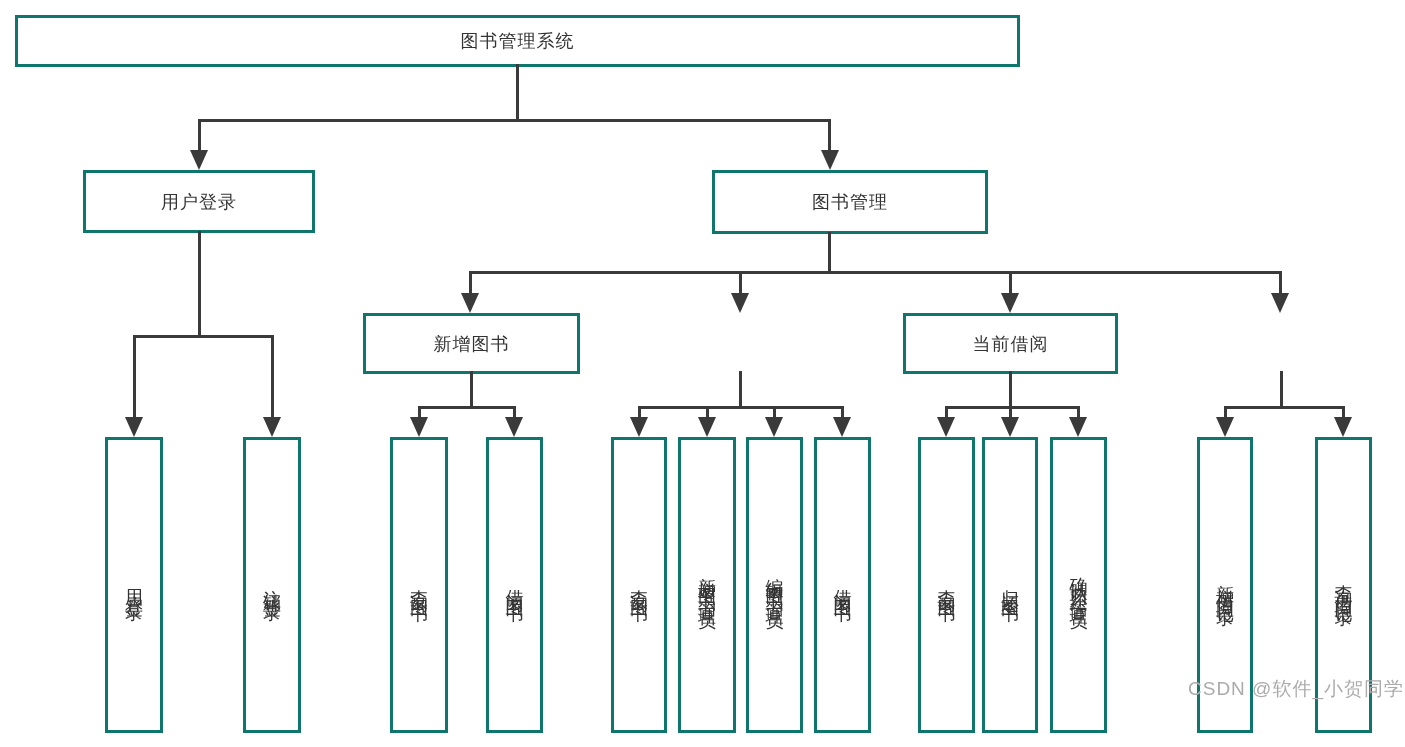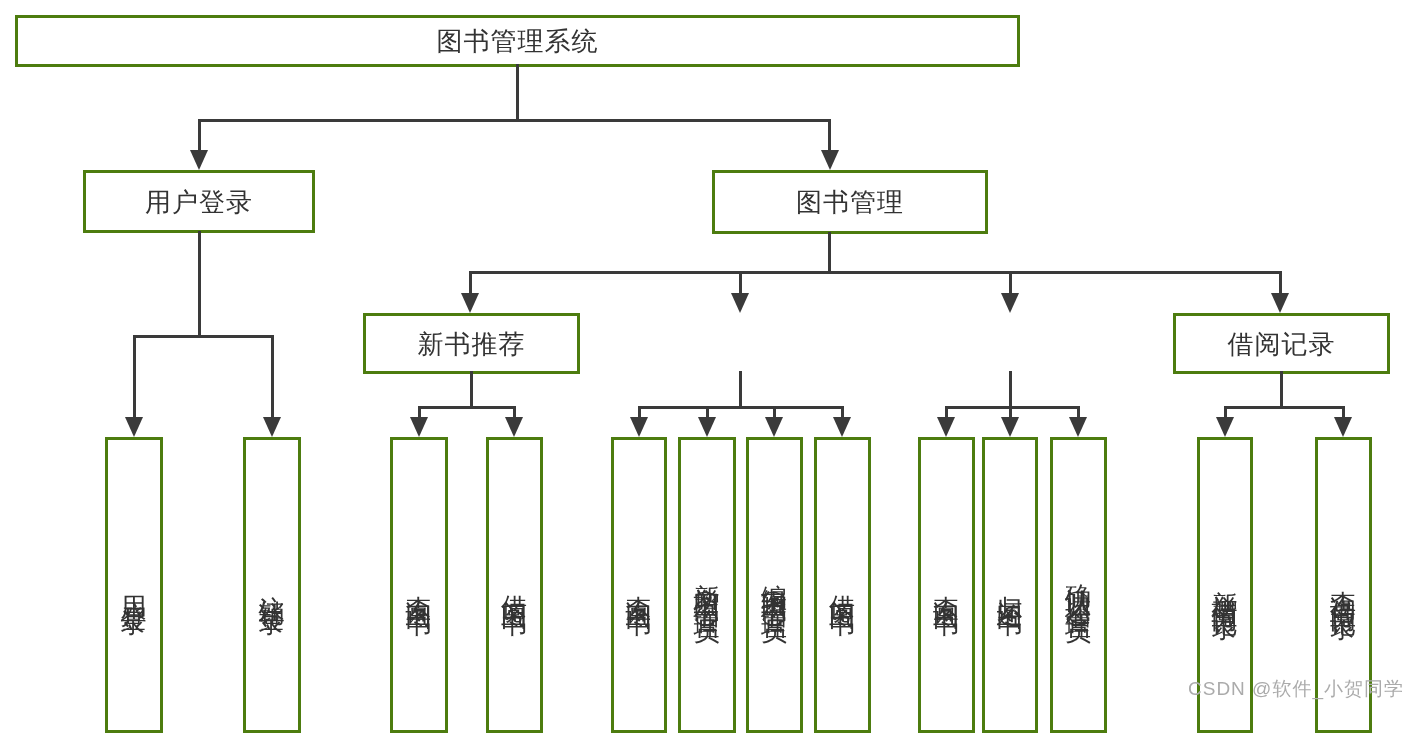--- a/index.html
+++ b/index.html
@@ -12,27 +12,27 @@
     position: relative;
     width: 1405px;
     height: 747px;
     background: #ffffff;
     overflow: hidden;
   }
   
   .box {
     position: absolute;
     box-sizing: border-box;
-    border: 3px solid #4d7c0f;
+    border: 3px solid #0f766e;
     background: #ffffff;
     color: #333333;
     display: flex;
     align-items: center;
     justify-content: center;
-    font-size: 26px;
+    font-size: 18px;
     line-height: 1;
     white-space: nowrap;
   }
   .box.h { letter-spacing: 1px; }
   .box.v {
     writing-mode: vertical-rl;
     text-orientation: mixed;
     letter-spacing: 5px;
     white-space: normal;
   }
@@ -88,22 +88,22 @@
   <div class="ln" style="left:469px;top:271px;width:813px;height:3px"></div>
   <div class="ln" style="left:469px;top:271px;width:3px;height:24px"></div>
   <div class="ln" style="left:739px;top:271px;width:3px;height:24px"></div>
   <div class="ln" style="left:1009px;top:271px;width:3px;height:24px"></div>
   <div class="ln" style="left:1279px;top:271px;width:3px;height:24px"></div>
   <div class="arr" style="left:461px;top:293px"></div>
   <div class="arr" style="left:731px;top:293px"></div>
   <div class="arr" style="left:1001px;top:293px"></div>
   <div class="arr" style="left:1271px;top:293px"></div>
 
-  <div class="box h" style="left:363px;top:313px;width:217px;height:61px">新书推荐</div>
-  <div class="box h" style="left:1173px;top:313px;width:217px;height:61px">借阅记录</div>
+  <div class="box h" style="left:363px;top:313px;width:217px;height:61px">新增图书</div>
+  <div class="box h" style="left:903px;top:313px;width:215px;height:61px">当前借阅</div>
 
   <div class="ln" style="left:470px;top:371px;width:3px;height:38px"></div>
   <div class="ln" style="left:418px;top:406px;width:98px;height:3px"></div>
   <div class="ln" style="left:418px;top:406px;width:3px;height:16px"></div>
   <div class="ln" style="left:513px;top:406px;width:3px;height:16px"></div>
   <div class="arr" style="left:410px;top:417px"></div>
   <div class="arr" style="left:505px;top:417px"></div>
 
   <div class="ln" style="left:739px;top:371px;width:3px;height:38px"></div>
   <div class="ln" style="left:638px;top:406px;width:206px;height:3px"></div>

